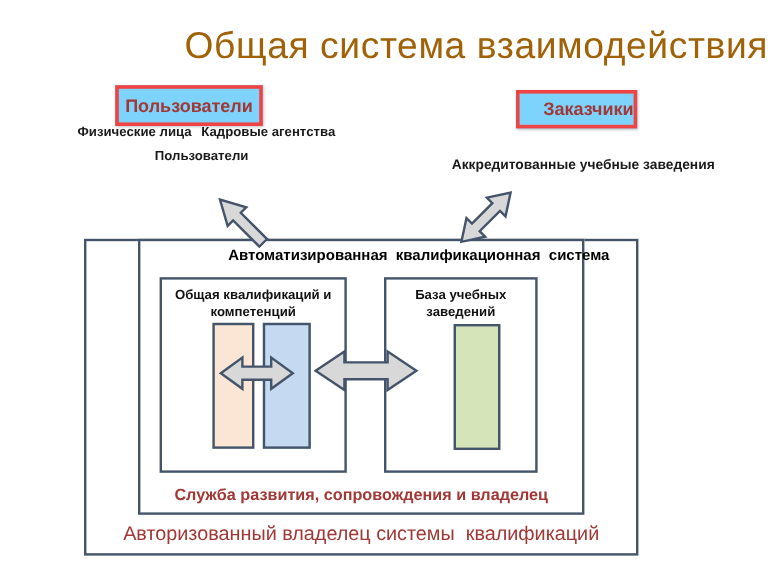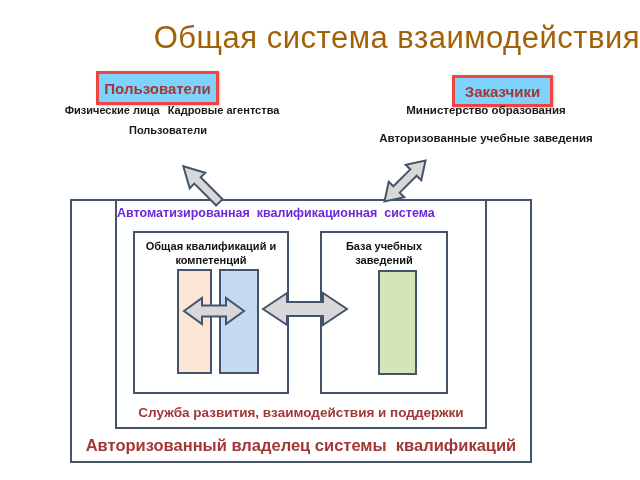--- a/index.html
+++ b/index.html
@@ -12,59 +12,59 @@
     left:0;top:20px;width:640px;text-align:right;
     font-size:31px;font-weight:400;color:#a16207;letter-spacing:0.5px;
   }
   .tag-box{
     background:#7dd3fc;border:3px solid #ef4444;
     box-shadow:1px 1px 2px rgba(120,130,140,.45);
     display:flex;align-items:center;justify-content:center;
     font-weight:bold;color:#a13836;
   }
   .tag-users{left:96px;top:71px;width:117px;height:28px;font-size:15px;}
-  .tag-customers{left:452px;top:75px;width:95px;height:26px;font-size:15px;}
+  .tag-customers{left:430px;top:75px;width:95px;height:26px;font-size:15px;justify-content:flex-end;}
   .list-line{font-weight:bold;color:#1a1a1a;text-align:center;white-space:nowrap;}
   .users-line1{left:52px;top:104px;width:240px;font-size:11px;}
   .users-line1 span{margin:16px 4px;}
   .users-line2{left:52px;top:124px;width:232px;font-size:11px;}
   .users-line3{left:42px;top:143px;width:232px;font-size:11px;}
   .cust-line1{left:366px;top:104px;width:240px;font-size:11.5px;}
   .cust-line2{left:366px;top:118px;width:240px;font-size:11.5px;}
   .cust-line3{left:366px;top:132px;width:240px;font-size:11.5px;}
   .outer-box{
     left:70px;top:199px;width:458px;height:260px;
     border:2px solid #44546a;background:#fff;
   }
   .inner-box{
     left:115px;top:199px;width:368px;height:226px;
     border:2px solid #44546a;background:#fff;
   }
   .system-header{
-    left:0;top:5px;width:100%;
-    font-size:12.5px;font-weight:bold;color:#6d28d9;white-space:pre-wrap;
+    left:0;top:5px;width:100%;text-align:center;
+    font-size:12.5px;font-weight:bold;color:#000000;white-space:pre-wrap;padding-left:48px;
   }
   .sub-box{border:2px solid #44546a;background:#fff;}
   .qual-box{left:133px;top:231px;width:152px;height:159px;}
   .edu-box{left:320px;top:231px;width:124px;height:159px;}
   .sub-box-title{
     margin:6px auto 0;width:92%;text-align:center;
     font-size:11px;font-weight:bold;color:#111;line-height:1.3;
   }
   .bar{border:2px solid #44546a;}
   .bar-peach{left:177px;top:269px;width:31px;height:101px;background:#fbe5d5;}
   .bar-blue{left:219px;top:269px;width:36px;height:101px;background:#c5d9f0;}
   .bar-green{left:378px;top:270px;width:35px;height:101px;background:#d6e4ba;}
   .service-label{
     left:0;bottom:7px;width:100%;text-align:center;
     font-size:13.5px;font-weight:bold;color:#a13836;
   }
   .owner-label{
     left:0;bottom:6px;width:100%;text-align:center;
-    font-size:16.5px;font-weight:bold;color:#a13836;white-space:pre-wrap;
+    font-size:16.5px;font-weight:normal;color:#a13836;white-space:pre-wrap;
   }
   .arrow-wrap{display:flex;align-items:center;justify-content:center;z-index:6;}
   .arrow-up-left{left:174px;top:162px;width:54px;height:44px;}
   .arrow-up-left svg{transform:rotate(-135deg);}
   .arrow-diag{left:372px;top:154px;width:66px;height:54px;}
   .arrow-diag svg{transform:rotate(-45deg);}
   .arrow-small{left:182px;top:294px;width:64px;height:34px;}
   .arrow-big{left:261px;top:288px;width:88px;height:42px;}
   .arrow-shape{fill:#d8d8d8;stroke:#44546a;stroke-width:2;stroke-linejoin:miter;}
 </style>
@@ -79,41 +79,40 @@
     <span>Пользователи</span>
   </div>
   <div class="abs list-line users-line1">
     <span>Физические лица</span><span>Кадровые агентства</span>
   </div>
   <div class="abs list-line users-line2">Пользователи</div>
 
   <div class="abs tag-box tag-customers">
     <span>Заказчики</span>
   </div>
-  <div class="abs list-line cust-line1">Министерство образования</div>
-  <div class="abs list-line cust-line3">Авторизованные учебные заведения</div>
+  <div class="abs list-line cust-line3">Аккредитованные учебные заведения</div>
 
   <div class="abs arrow-wrap arrow-up-left">
     <svg width="54" height="26" viewBox="0 0 54 26">
       <polygon class="arrow-shape" points="1,8.5 32,8.5 32,2 52,13 32,24 32,17.5 1,17.5"></polygon>
     </svg>
   </div>
   <div class="abs arrow-wrap arrow-diag">
     <svg width="62" height="28" viewBox="0 0 62 28">
       <polygon class="arrow-shape" points="2,14 19,3 19,9.5 43,9.5 43,3 60,14 43,25 43,18.5 19,18.5 19,25"></polygon>
     </svg>
   </div>
 
   <div class="abs outer-box">
     <div class="abs owner-label">Авторизованный владелец системы  квалификаций</div>
   </div>
 
   <div class="abs inner-box">
     <div class="abs system-header">Автоматизированная  квалификационная  система</div>
-    <div class="abs service-label">Служба развития, взаимодействия и поддержки</div>
+    <div class="abs service-label">Служба развития, сопровождения и владелец</div>
   </div>
 
   <div class="abs sub-box qual-box">
     <div class="sub-box-title">Общая квалификаций и компетенций</div>
   </div>
 
   <div class="abs sub-box edu-box">
     <div class="sub-box-title">База учебных заведений</div>
   </div>
 

